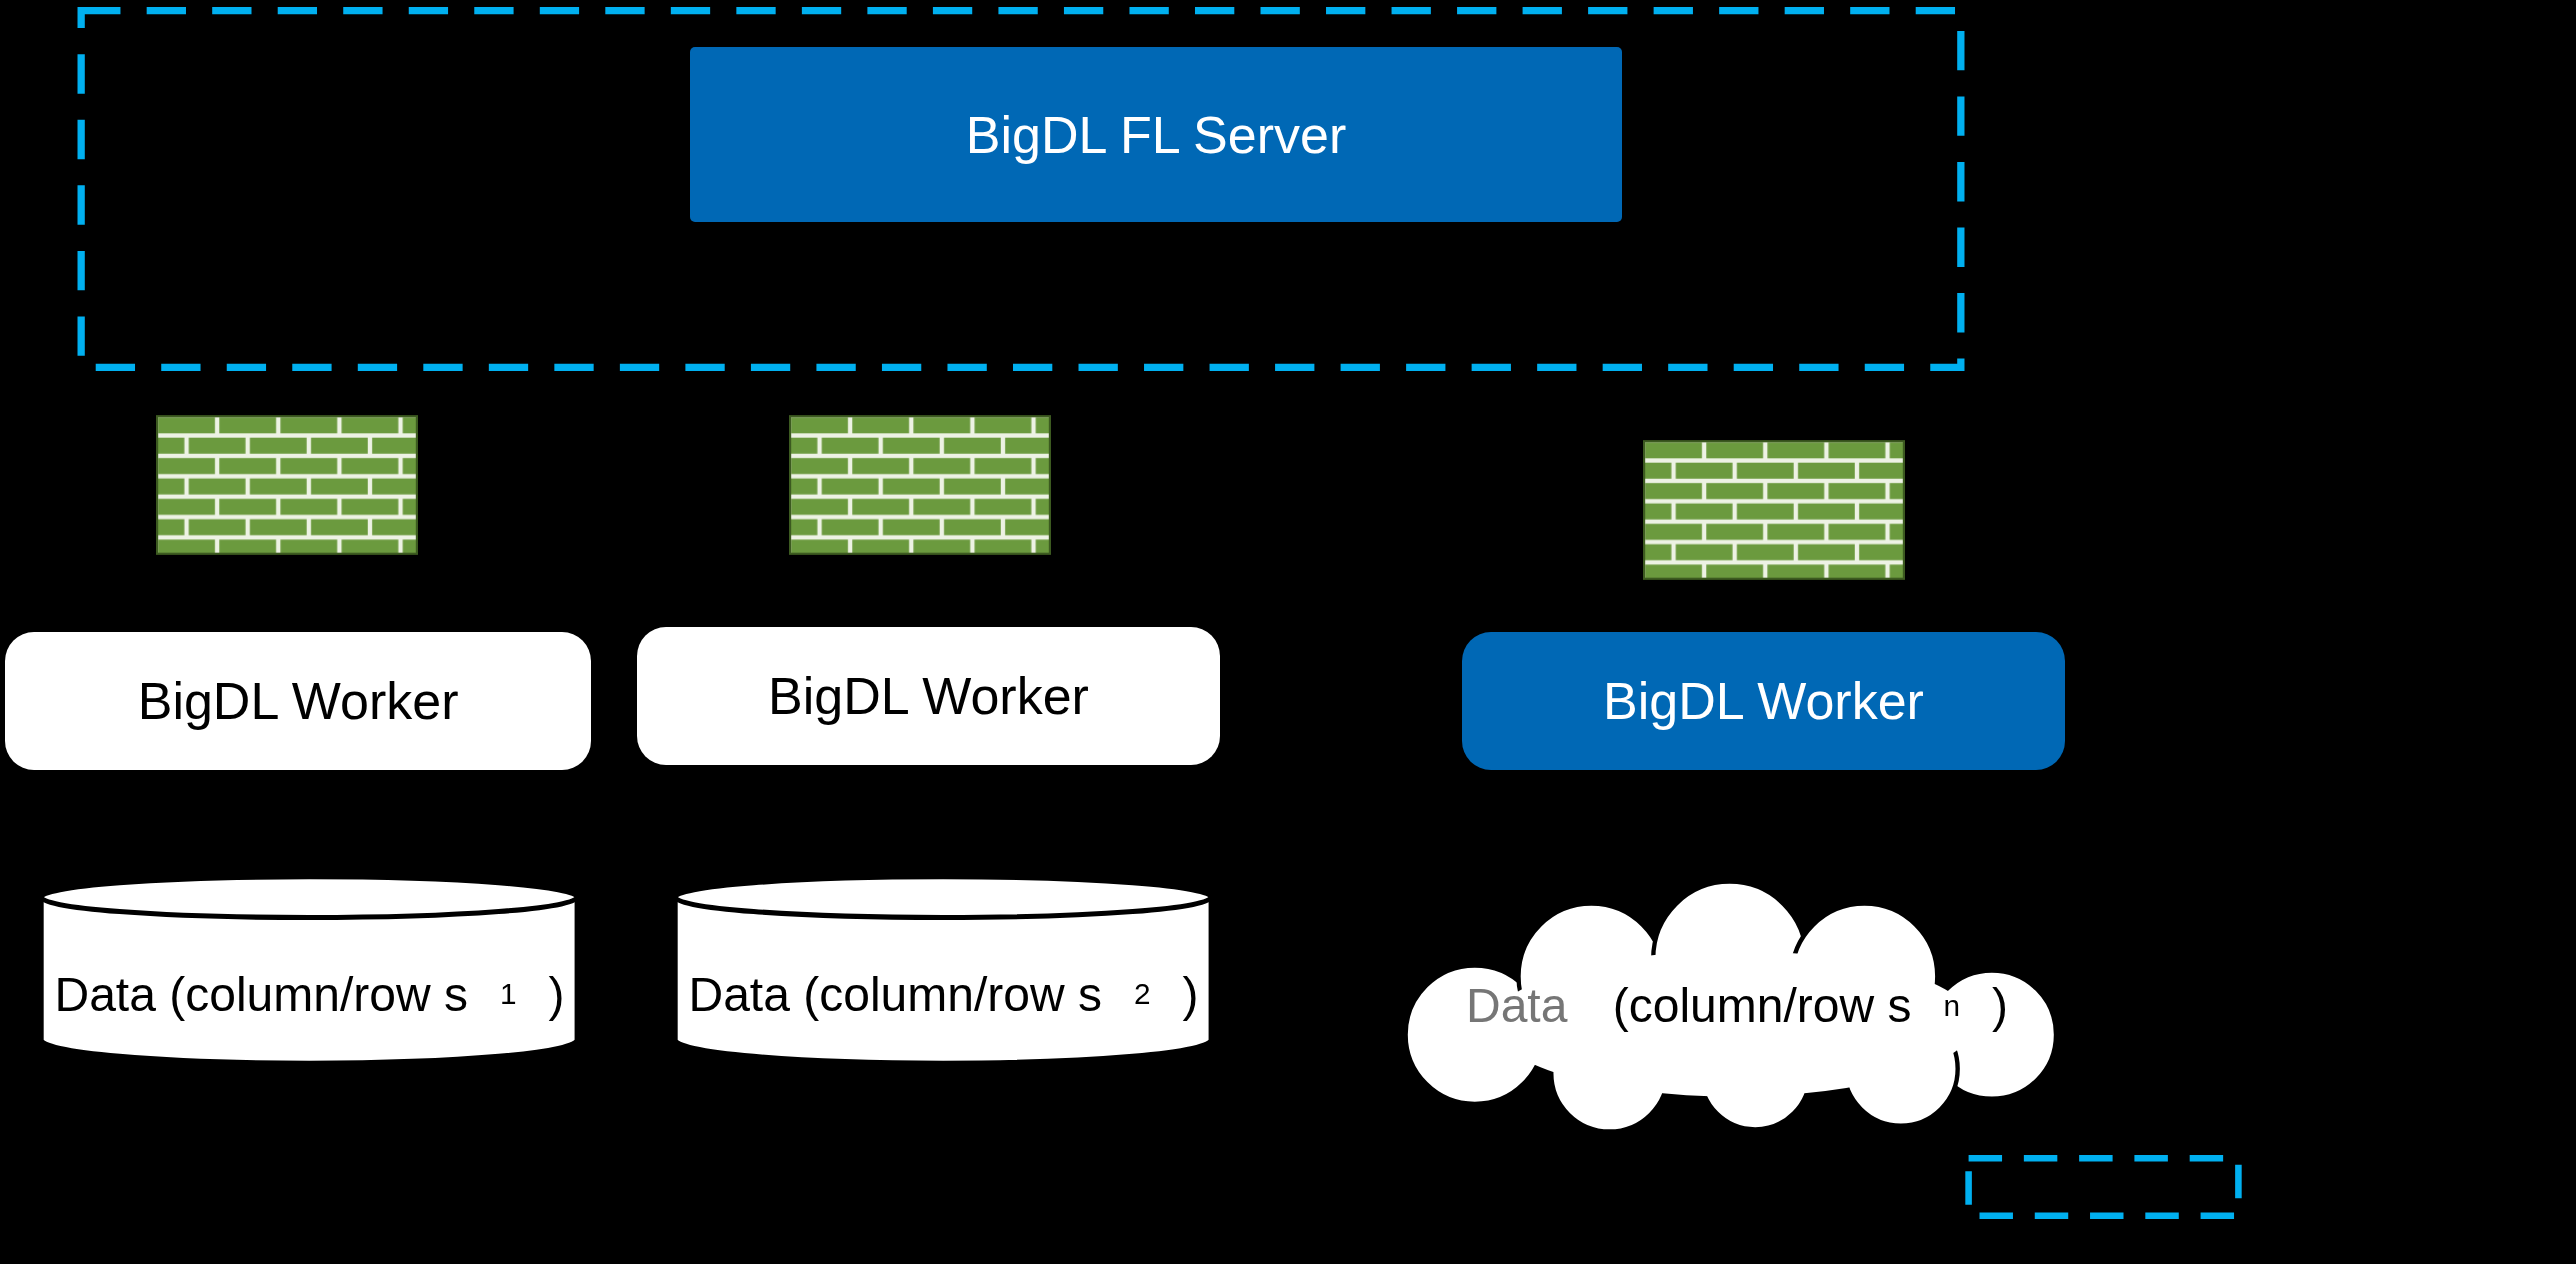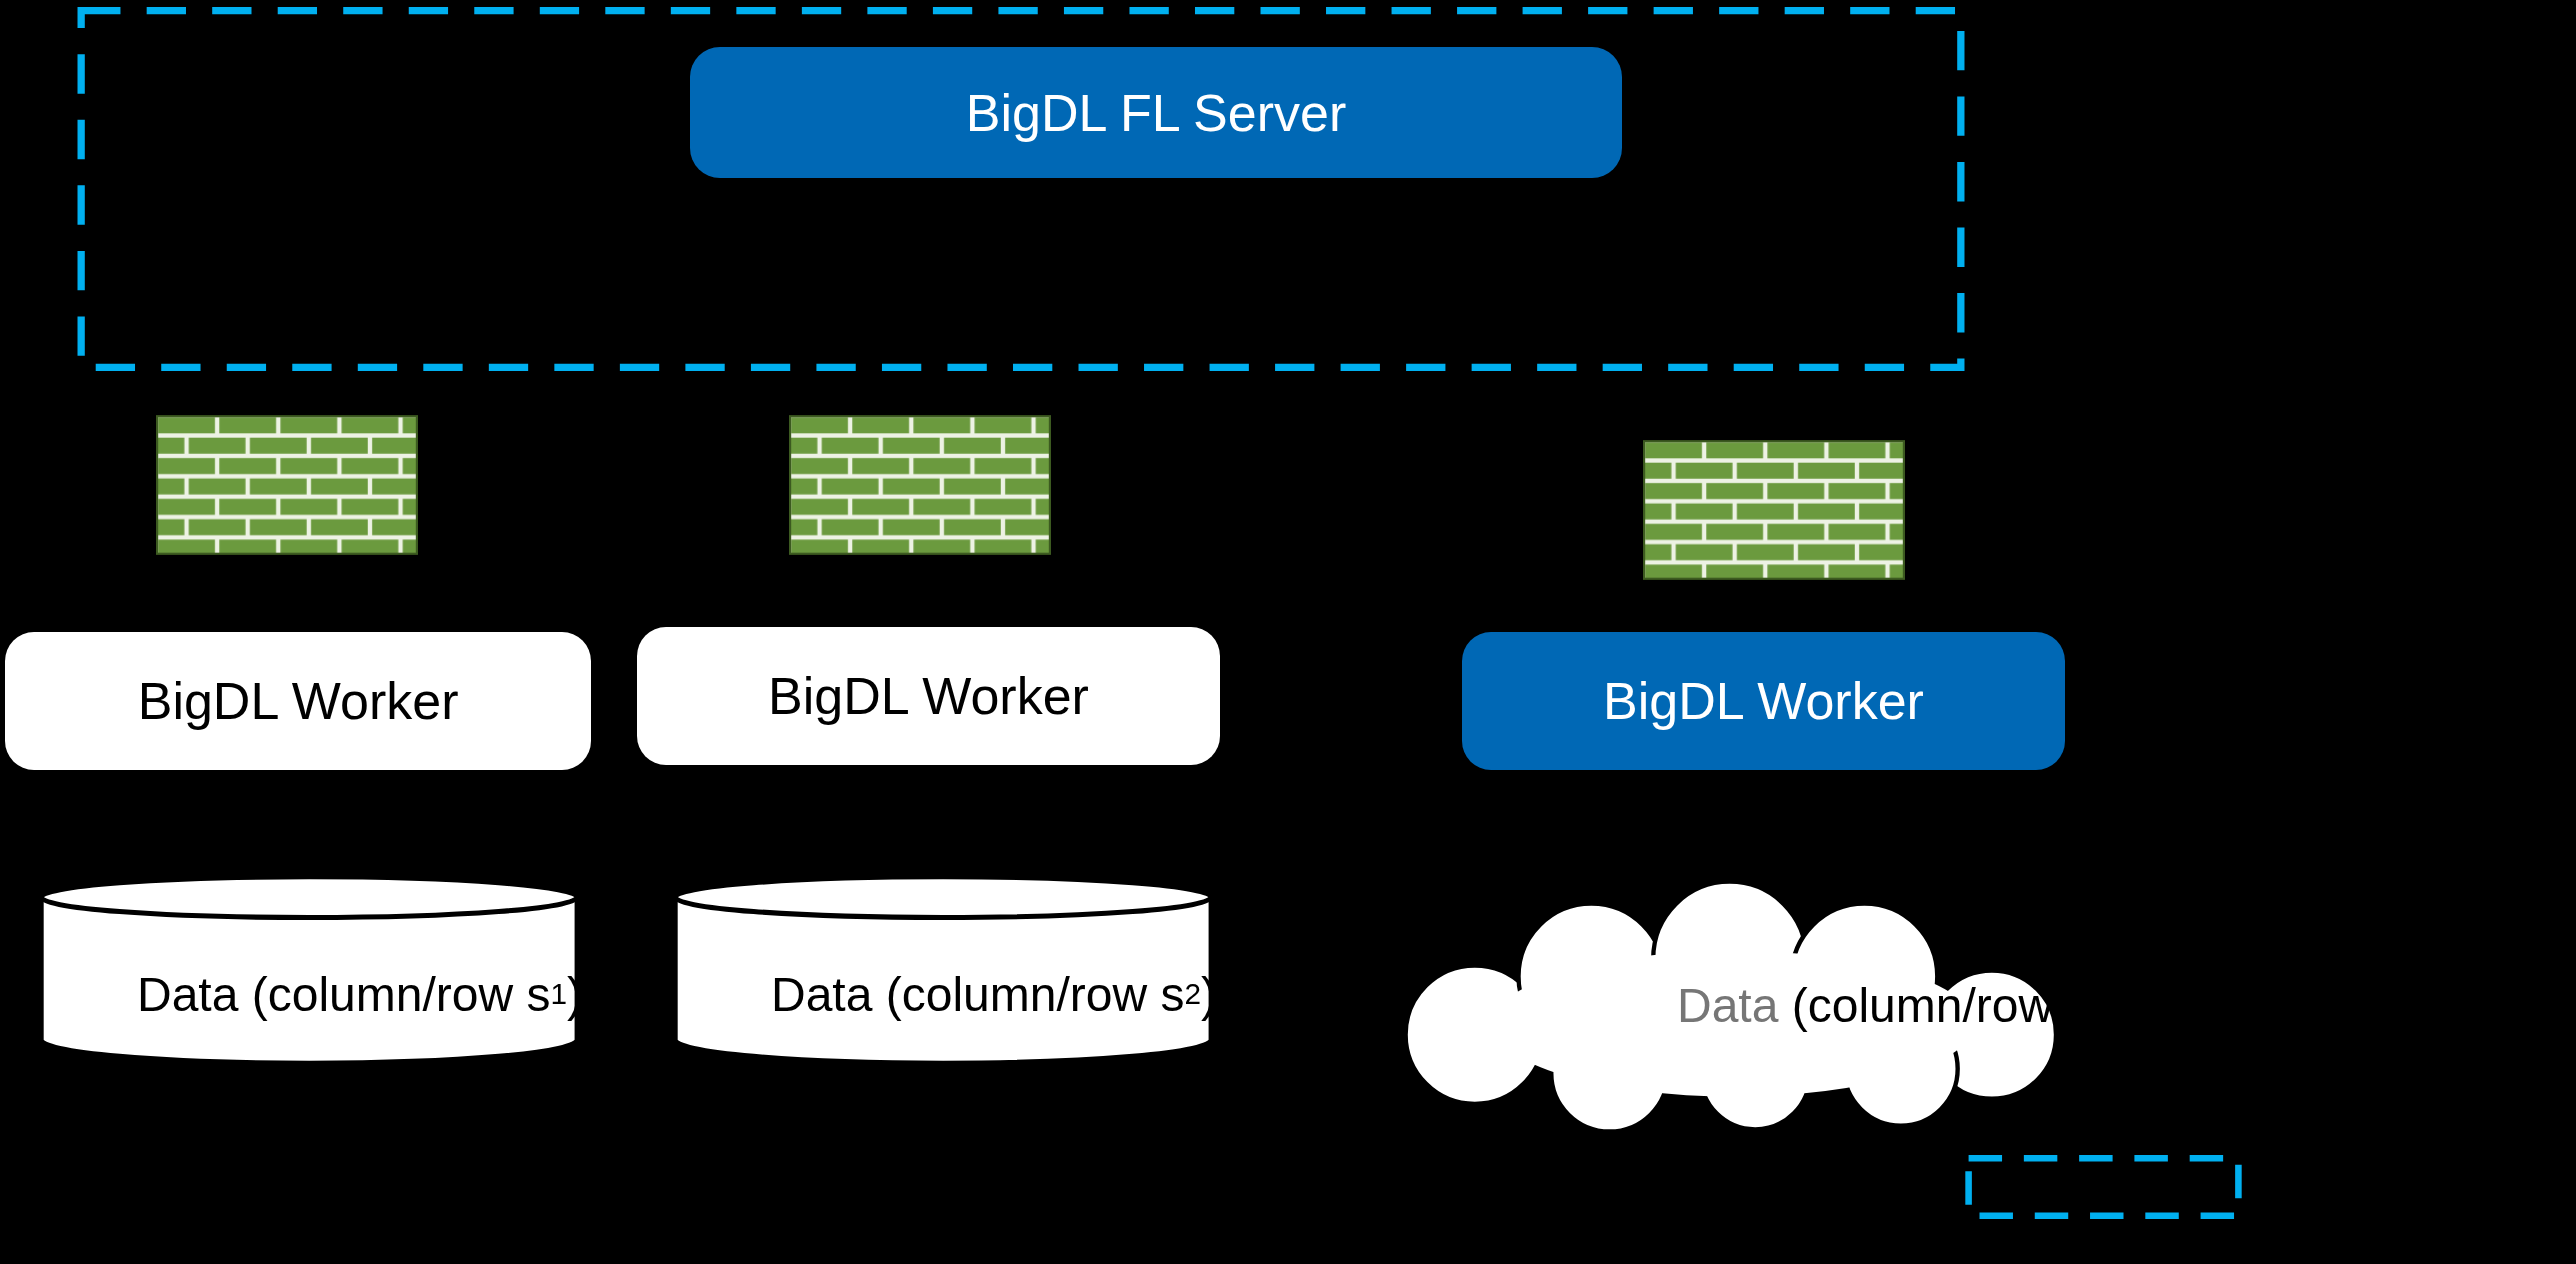--- a/index.html
+++ b/index.html
@@ -21,23 +21,23 @@
   .server-zone { left: 77px; top: 6.6px; }
   .zone-rect {
     fill: none;
     stroke: var(--dashed-cyan, #00B0F0);
     stroke-width: 10;
     stroke-dasharray: 54 36;
   }
 
   
   .server-box {
-    left: 690px; top: 47px; width: 932px; height: 131px;
+    left: 690px; top: 47px; width: 932px; height: 175px;
     background: var(--intel-blue, #0068B5);
-    border-radius: 30px;
+    border-radius: 5px;
     display: flex; align-items: center; justify-content: center;
     color: #fff; font-size: 52px;
   }
 
   
   .firewall { width: 262px; height: 140px; }
   .fw1 { left: 156px;  top: 415px; }
   .fw2 { left: 789px; top: 415px; }
   .fw3 { left: 1643px; top: 440px; }
   .brick { fill: var(--brick-green, #6B9A3E); }
@@ -59,22 +59,22 @@
   
   .d1 { left: 36px;  top: 868px; width: 547px; height: 201px; }
   .d2 { left: 670px; top: 868px; width: 547px; height: 201px; }
   .cloudbox { left: 1351px; top: 878px; width: 772px; height: 255px; }
   .cyl-shape { fill: var(--shape-white, #fff); stroke: var(--outline-black, #000); stroke-width: 7; }
   .cl { fill: var(--shape-white, #fff); stroke: var(--outline-black, #000); stroke-width: 6; }
   .clfill { fill: var(--shape-white, #fff); }
 
   .ds-label {
     position: absolute; inset: 0;
-    display: flex; align-items: center; justify-content: flex-end;
-    font-size: 48px; color: #000; white-space: pre;
+    display: flex; align-items: center; justify-content: center;
+    font-size: 48px; color: #000; white-space: pre; gap: 32px;
   }
   .d1 .ds-label, .d2 .ds-label { padding-top: 51px; }
   sub { font-size: 0.62em; }
   .gray { color: var(--cloud-word-gray, #767676); }
 
   
   .legend-box { left: 1965px; top: 1155px; }
   .legend-rect {
     fill: none;
     stroke: var(--dashed-cyan, #00B0F0);

